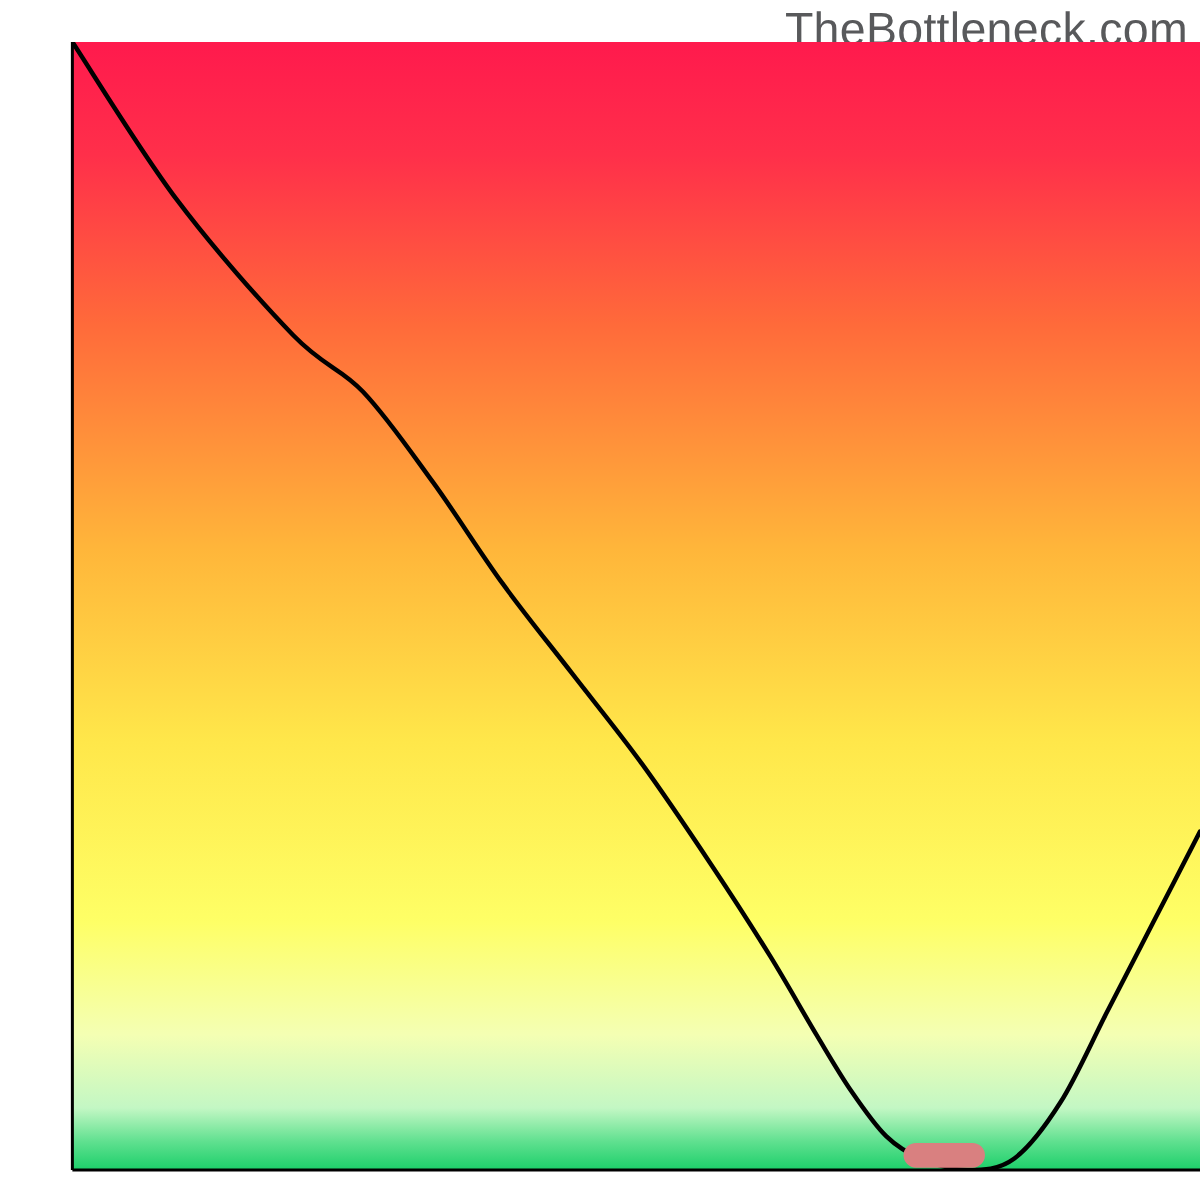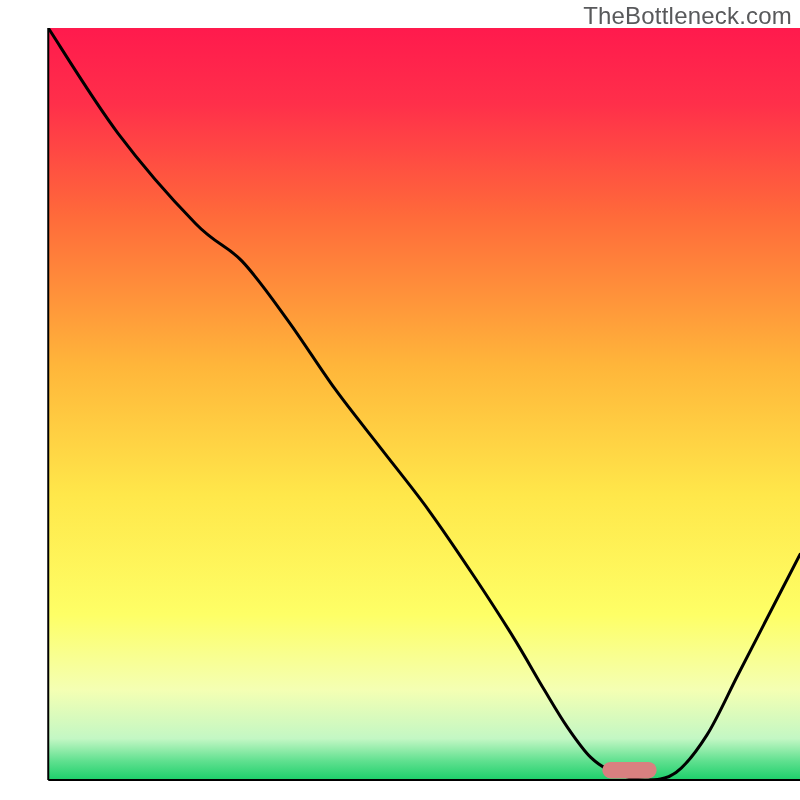--- a/index.html
+++ b/index.html
@@ -12,21 +12,21 @@
   }
   .container {
     position: relative;
     width: 800px;
     height: 800px;
   }
   .watermark {
     position: absolute;
     top: 2px;
     right: 8px;
-    font-size: 24px;
+    font-size: 31px;
     color: #58595b;
     font-weight: 400;
     letter-spacing: 0.2px;
   }
   svg.chart {
     position: absolute;
     top: 0;
     left: 0;
   }
 </style>

